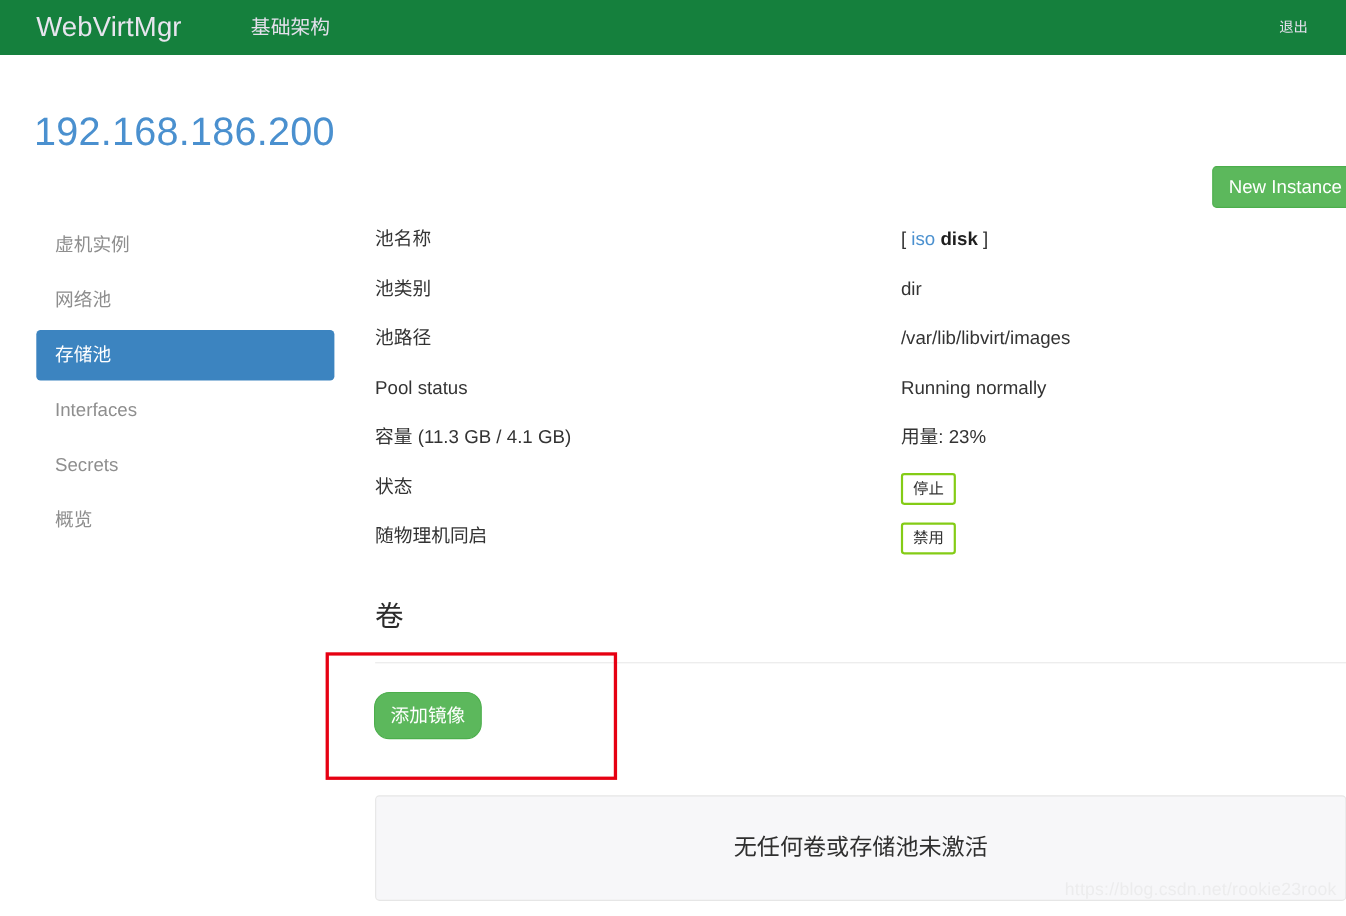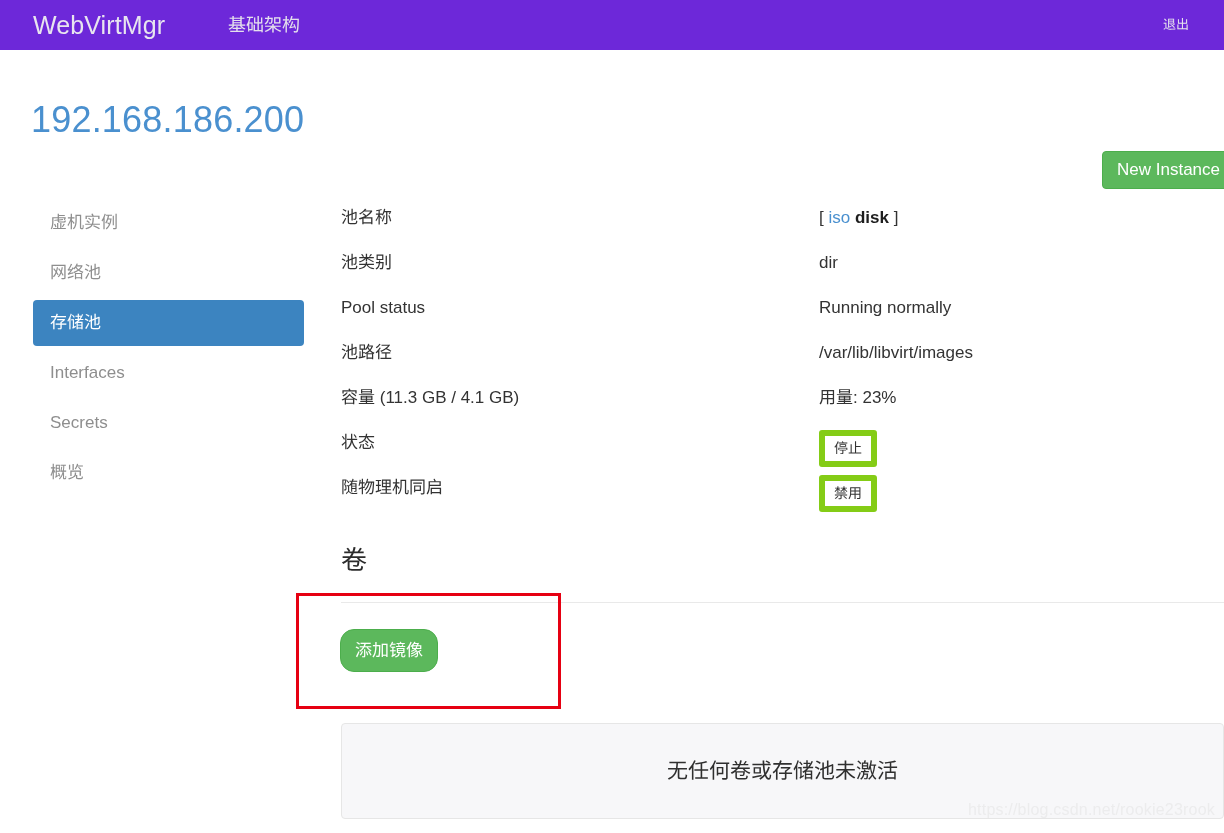--- a/index.html
+++ b/index.html
@@ -10,21 +10,21 @@
     background: #ffffff;
     font-family: "Liberation Sans", "DejaVu Sans", sans-serif;
     overflow: hidden;
   }
   .page { position: relative; width: 1224px; height: 833px; }
 
   
   .navbar {
     position: absolute; left: 0; top: 0;
     width: 1224px; height: 50px;
-    background: #6d28d9;
+    background: #15803d;
     display: flex; align-items: center;
   }
   .brand {
     margin-left: 33px;
     color: #e8e5ef;
     font-size: 25px;
     line-height: 50px;
     letter-spacing: 0.1px;
     cursor: pointer;
     text-decoration: none;
@@ -112,21 +112,21 @@
     font-size: 17px;
     color: #333333;
     line-height: 22px;
     padding-top: 4px;
   }
   .dvalue .link { color: #4a90cf; cursor: pointer; text-decoration: none; }
   .dvalue .bold { font-weight: bold; color: #1e1e1e; }
   .btn-mini {
     display: inline-block;
     background: #ffffff;
-    border: 6px solid #84cc16;
+    border: 2px solid #84cc16;
     border-radius: 3px;
     font-size: 14px;
     color: #333;
     padding: 4px 9px;
     cursor: pointer;
     line-height: 17px;
     font-family: inherit;
     margin-top: -2px;
   }
 
@@ -228,27 +228,27 @@
       <div class="dlabel">池名称</div>
       <div class="dvalue"><span>[</span> <a class="link">iso</a> <span class="bold">disk</span> <span>]</span></div>
     </div>
 
     <div class="drow">
       <div class="dlabel">池类别</div>
       <div class="dvalue">dir</div>
     </div>
 
     <div class="drow">
+      <div class="dlabel">池路径</div>
+      <div class="dvalue">/var/lib/libvirt/images</div>
+    </div>
+
+    <div class="drow">
       <div class="dlabel">Pool status</div>
       <div class="dvalue">Running normally</div>
-    </div>
-
-    <div class="drow">
-      <div class="dlabel">池路径</div>
-      <div class="dvalue">/var/lib/libvirt/images</div>
     </div>
 
     <div class="drow">
       <div class="dlabel">容量 (11.3 GB / 4.1 GB)</div>
       <div class="dvalue">用量: 23%</div>
     </div>
 
     <div class="drow">
       <div class="dlabel">状态</div>
       <div class="dvalue"><button class="btn-mini">停止</button></div>

